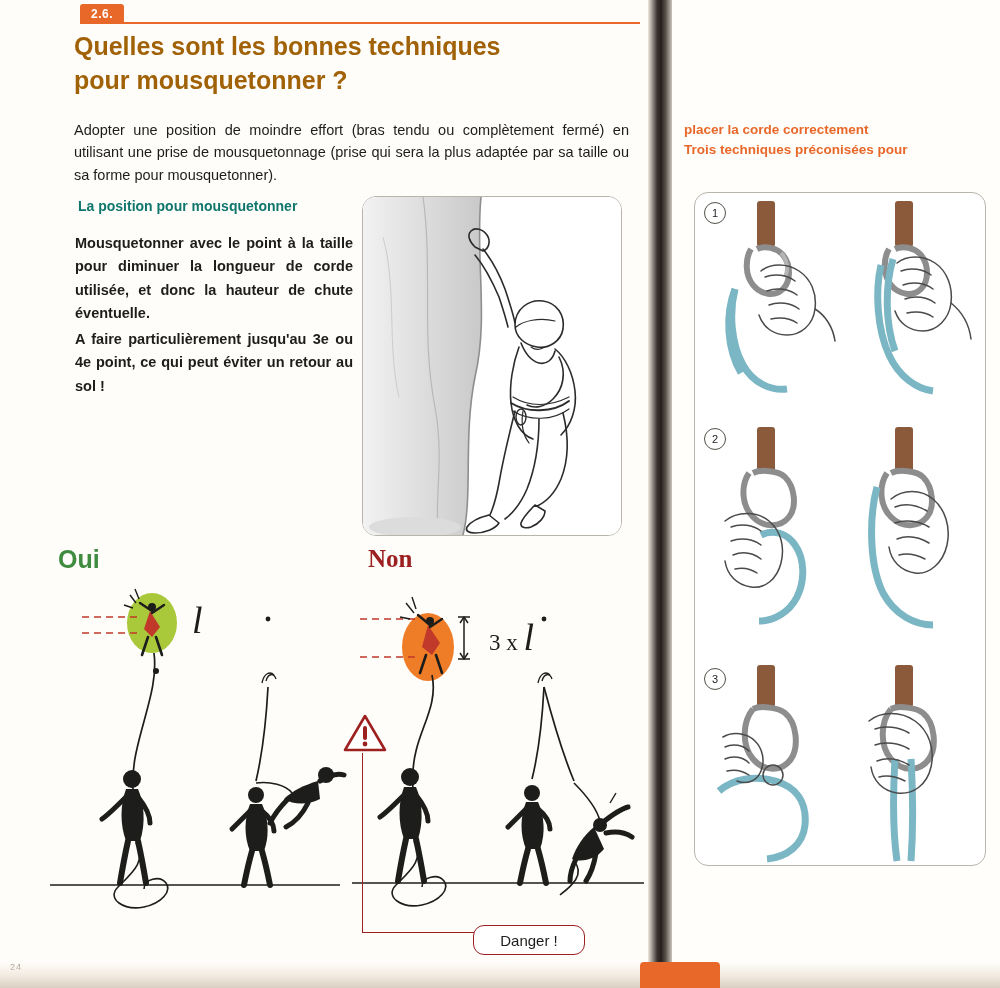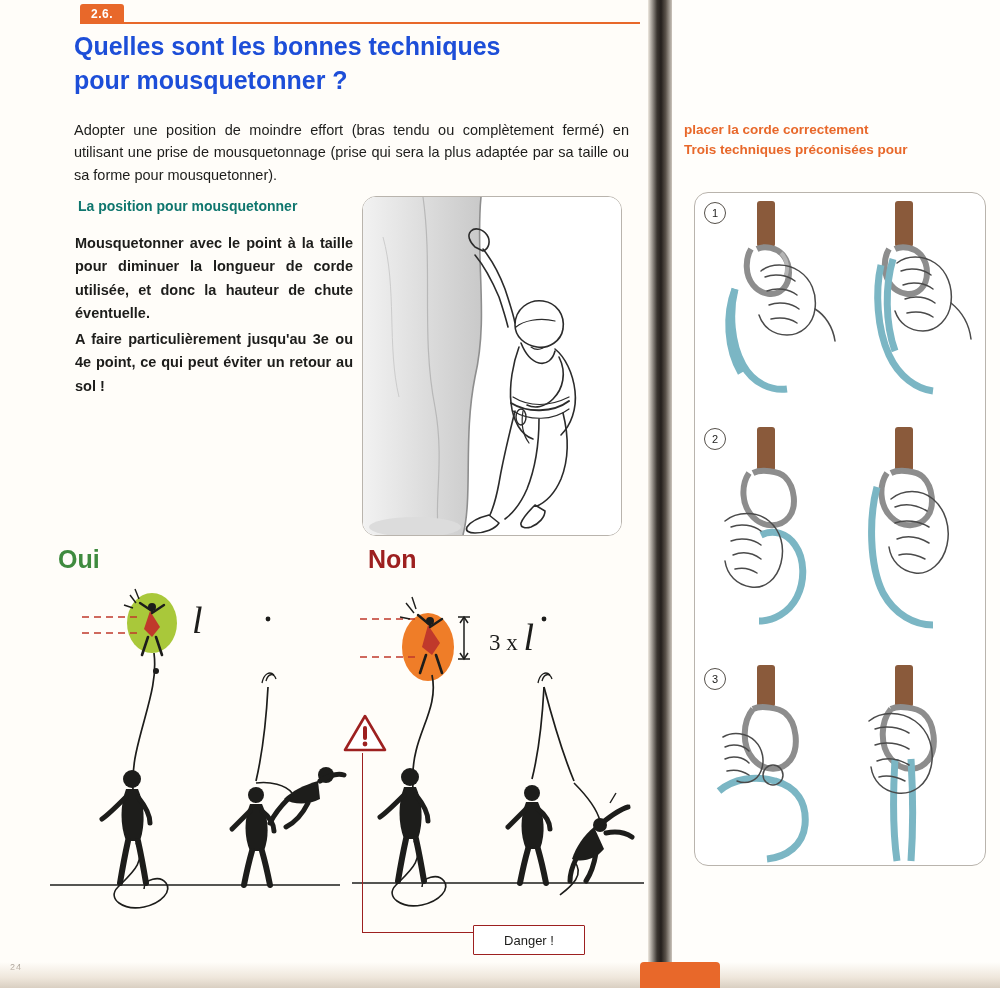--- a/index.html
+++ b/index.html
@@ -27,21 +27,21 @@
   }
   
   .sec-rule{position:absolute;left:80px;top:22px;width:560px;height:2px;background:#e8682a;}
   .sec-badge{
     position:absolute;left:80px;top:4px;width:44px;height:20px;background:#e8682a;
     border-radius:3px 3px 0 0;color:#fff;font-size:12px;font-weight:bold;
     display:flex;align-items:center;justify-content:center;letter-spacing:.5px;text-align:center;
   }
   .title{
     position:absolute;left:74px;top:30px;width:540px;
-    color:#1d4ed8;font-size:25px;font-weight:bold;line-height:1.35;
+    color:#a16207;font-size:25px;font-weight:bold;line-height:1.35;
   }
   
   .intro{
     position:absolute;left:74px;top:119px;width:555px;
     font-size:14.5px;color:#1d1d1b;line-height:1.55;text-align:justify;
   }
   .sub-head{
     position:absolute;left:78px;top:198px;width:300px;
     color:#0f766e;font-size:14px;font-weight:bold;
   }
@@ -50,32 +50,32 @@
     font-size:14.5px;color:#1d1d1b;line-height:1.62;text-align:justify;
   }
   .body-text p{margin:0 0 2px 0;font-weight:bold;}
   
   .photo-box{
     position:absolute;left:362px;top:196px;width:258px;height:338px;
     border:1.5px solid #b9b4ad;border-radius:14px;background:#ffffff;overflow:hidden;
   }
   
   .label-oui{position:absolute;left:58px;top:545px;font-size:25px;font-weight:bold;color:#3f8b3f;text-align:center;}
-  .label-non{position:absolute;left:368px;top:545px;font-size:25px;font-weight:bold;color:#9d2020;}
+  .label-non{position:absolute;left:368px;top:545px;font-size:25px;font-weight:bold;color:#9d2020;font-family:Liberation Serif, serif;}
   .l-oui{position:absolute;left:192px;top:598px;font-size:38px;color:#1d1d1b;font-family:"Liberation Serif",serif;font-style:italic;}
   .l-non{position:absolute;left:489px;top:615px;font-size:23px;color:#1d1d1b;font-family:"Liberation Serif",serif;}
   .l-non i{font-size:38px;font-style:italic;}
   .danger-tri{
     position:absolute;left:343px;top:713px;width:44px;height:40px;
   }
   .danger-box{
     position:absolute;left:473px;top:925px;width:110px;height:28px;
-    border:1.2px solid #9d2020;border-radius:1px;background:#fff;
+    border:1.2px solid #9d2020;border-radius:11px;background:#fff;
     display:flex;align-items:center;justify-content:center;
-    font-size:13px;color:#1d1d1b;
+    font-size:15px;color:#1d1d1b;
   }
   .danger-line{position:absolute;left:362px;top:753px;width:1.4px;height:180px;background:#9d2020;}
   .danger-line2{position:absolute;left:362px;top:932px;width:112px;height:1.4px;background:#9d2020;}
   .page-num{position:absolute;left:10px;top:962px;font-size:9px;color:#9b9287;letter-spacing:1px;}
   
   .right-head{
     position:absolute;left:684px;top:120px;width:266px;
     color:#e8682a;font-size:13.5px;font-weight:bold;line-height:1.5;
   }
   .right-box{

